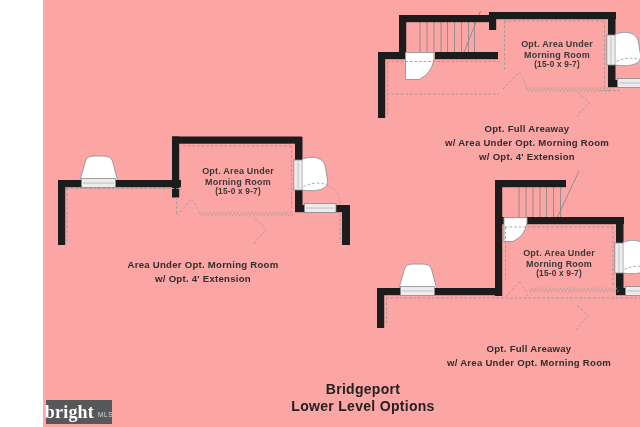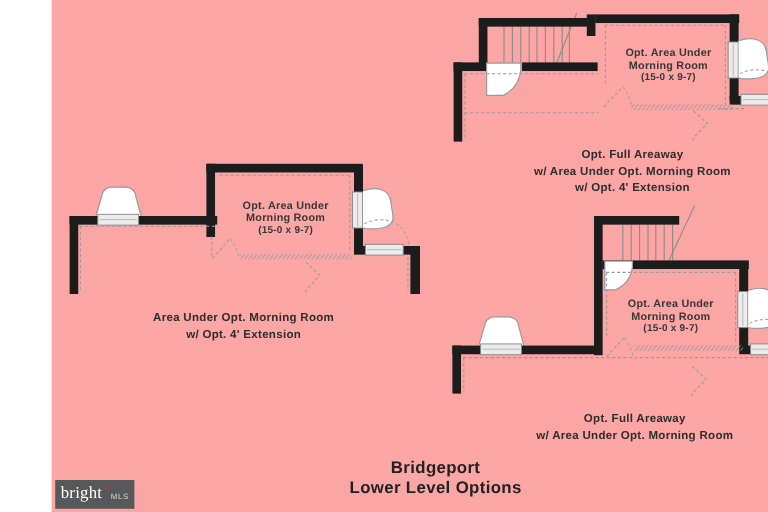--- a/index.html
+++ b/index.html
@@ -17,22 +17,22 @@
   .roomlabel{font-family:"Liberation Sans",sans-serif;font-weight:bold;font-size:9px;
              fill:#383838;text-anchor:middle;letter-spacing:0.2px;}
   .roomdims{font-family:"Liberation Sans",sans-serif;font-weight:bold;font-size:8.3px;
             fill:#383838;text-anchor:middle;letter-spacing:0.2px;}
   .caption{font-family:"Liberation Sans",sans-serif;font-weight:bold;font-size:9.6px;
            fill:#2e2e2e;text-anchor:middle;letter-spacing:0.25px;}
   .title{font-family:"Liberation Sans",sans-serif;font-weight:bold;font-size:14px;
          fill:#222222;text-anchor:middle;letter-spacing:0.3px;}
   .logo{position:absolute;left:3px;top:400px;width:66px;height:24px;background:#57585a;
         display:flex;align-items:center;justify-content:center;gap:2px;}
-  .logo .brand{color:#ffffff;font-family:"Liberation Serif",serif;font-weight:normal;
-               font-size:14px;line-height:1;letter-spacing:0.2px;}
+  .logo .brand{color:#ffffff;font-family:"Liberation Serif",serif;font-weight:bold;
+               font-size:18px;line-height:1;letter-spacing:0.2px;}
   .logo .dot{width:3px;height:3px;border-radius:50%;background:#b5393b;
              align-self:flex-start;margin-top:5px;}
   .logo .mls{color:#d8d8d8;font-size:6.5px;letter-spacing:0.6px;align-self:center;
              margin-top:4px;font-family:"Liberation Sans",sans-serif;}
 </style>
 </head>
 <body>
 
 <div class="canvas">
 

